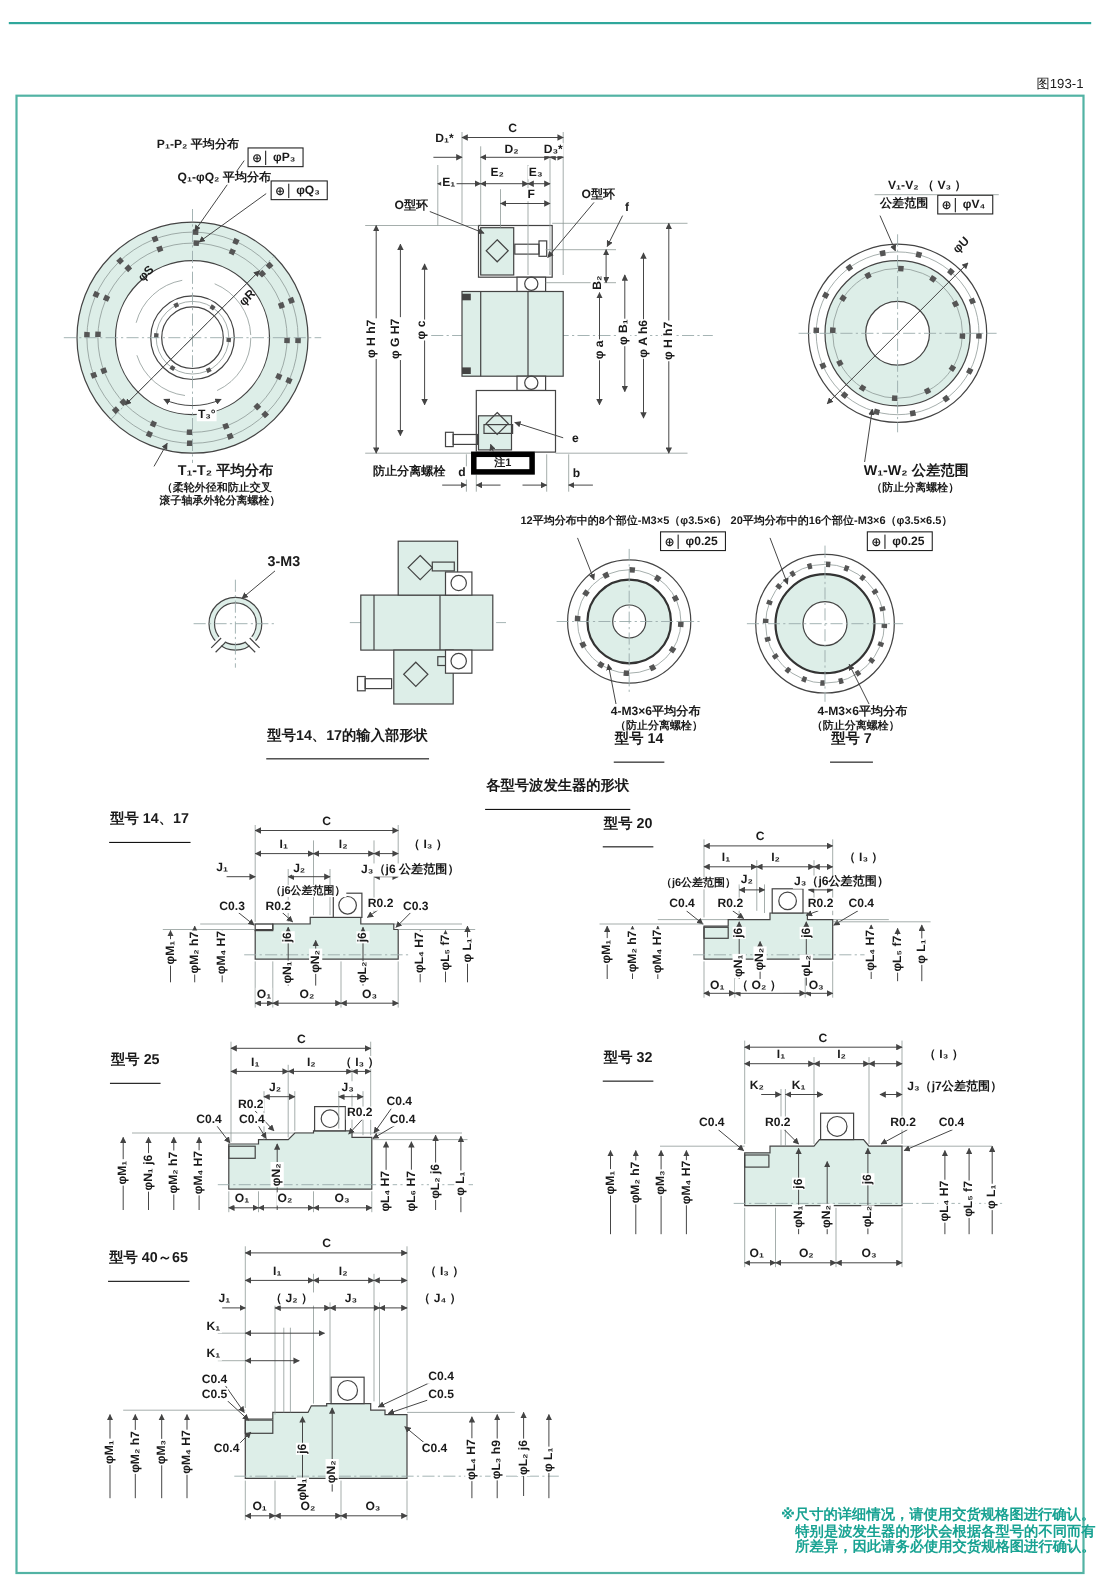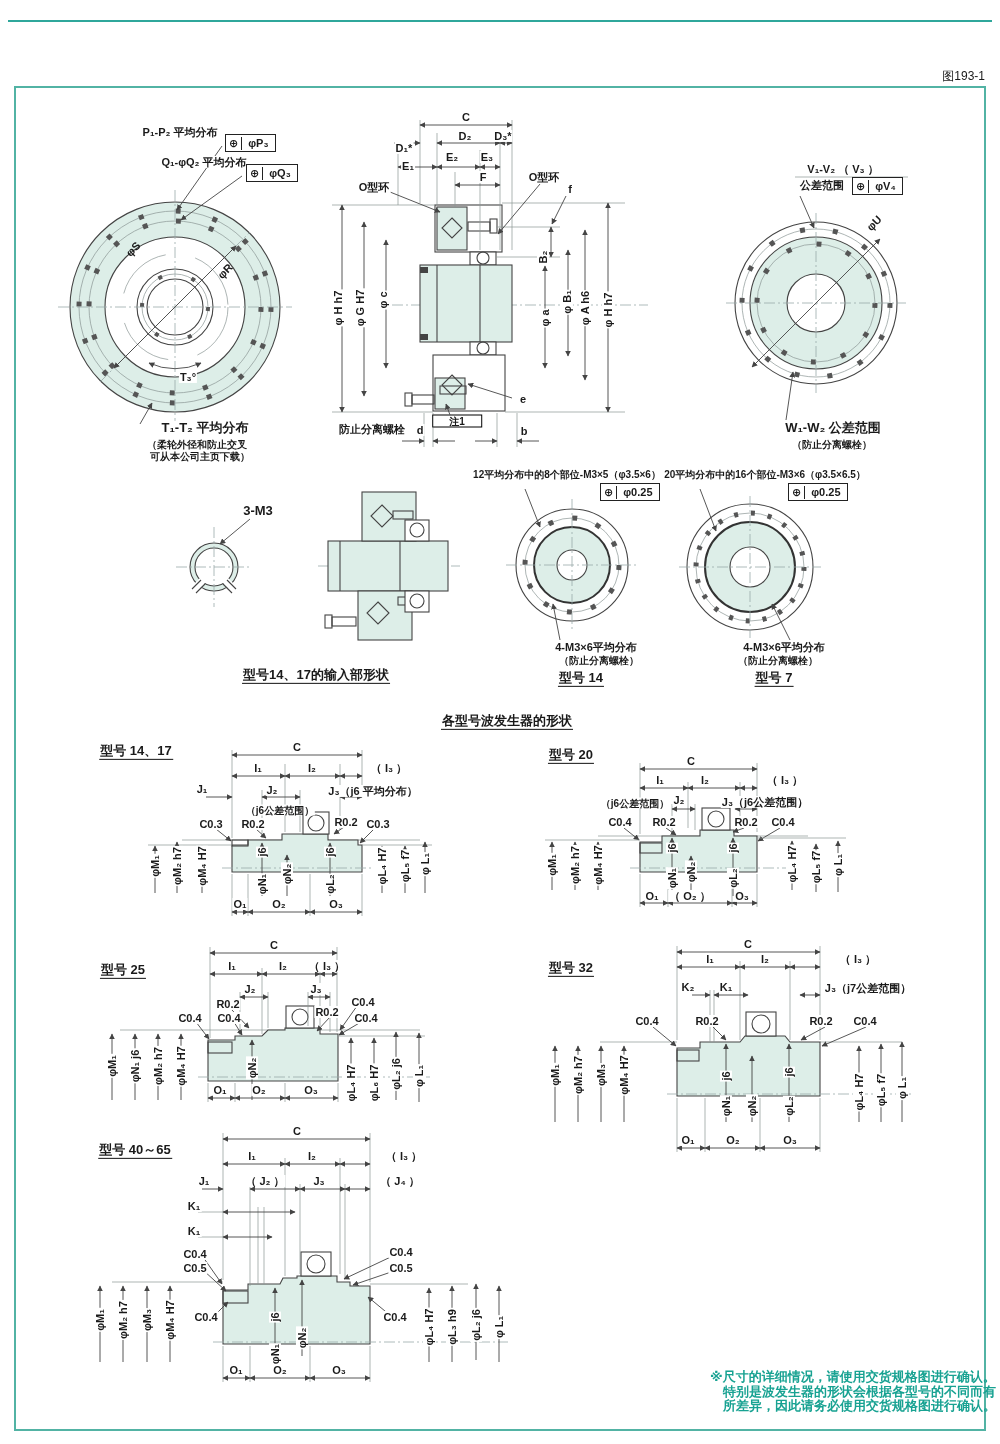--- a/index.html
+++ b/index.html
@@ -19,22 +19,22 @@
   .dm{stroke:#444;stroke-width:.9;fill:none}
   .fl{fill:#ddeee8;stroke:#444;stroke-width:1.1}
   .fl2{fill:#ddeee8;stroke:#333;stroke-width:2}
   .wf{fill:#fff;stroke:#444;stroke-width:1.1}
   .lb{position:absolute;font-size:11px;font-weight:bold;white-space:nowrap;line-height:1.1;
       transform:translate(-50%,-50%);background:#fff;padding:0 1px}
   .lb.v{transform:translate(-50%,-50%) rotate(-90deg)}
   .lb.d45{transform:translate(-50%,-50%) rotate(-45deg);background:transparent}
   .lb.sm{font-size:10px}
   .lb.t{font-size:13px}
-  .lb.cap{font-size:13px;border-bottom:1.5px solid #111;padding-bottom:1px}
-  .lb.bx{border:1px solid #000000;padding:0 16px}
+  .lb.cap{font-size:13px;border-bottom:1.5px solid #111;padding-bottom:14px}
+  .lb.bx{border:5px solid #000000;padding:0 16px}
   .fcf{position:absolute;display:flex;align-items:center;border:1.3px solid #222;background:#fff;height:16px;
        font-size:11px;font-weight:bold}
   .fcf .s{padding:0 3px;border-right:1.3px solid #222}
   .fcf .val{padding:0 6px}
   .disc{position:absolute;left:710px;top:1370px;color:#18a292;font-size:13px;font-weight:bold;line-height:14.5px}
   .disc .ind{padding-left:13px}
 </style>
 </head>
 <body>
 
@@ -445,24 +445,24 @@
   <div class="lb" style="left:204px;top:162px">Q₁-φQ₂ 平均分布</div>
   <div class="fcf" style="left:246px;top:164px">
     <span class="s">⊕</span>
     <span class="val">φQ₃</span>
     </div>
   <div class="lb d45" style="left:133px;top:249px">φS</div>
   <div class="lb d45" style="left:225px;top:271px">φR</div>
   <div class="lb" style="left:188px;top:377px">T₃°</div>
   <div class="lb t" style="left:205px;top:428px">T₁-T₂  平均分布</div>
   <div class="lb sm" style="left:197px;top:444px">（柔轮外径和防止交叉</div>
-  <div class="lb sm" style="left:200px;top:456px">可从本公司主页下载）</div>
+  <div class="lb sm" style="left:200px;top:456px">滚子轴承外轮分离螺栓）</div>
 
   <div class="lb" style="left:466px;top:117px">C</div>
-  <div class="lb" style="left:404px;top:148px">D₁*</div>
+  <div class="lb" style="left:404px;top:126px">D₁*</div>
   <div class="lb" style="left:465px;top:136px">D₂</div>
   <div class="lb" style="left:503px;top:136px">D₃*</div>
   <div class="lb" style="left:408px;top:166px">E₁</div>
   <div class="lb" style="left:452px;top:157px">E₂</div>
   <div class="lb" style="left:487px;top:157px">E₃</div>
   <div class="lb" style="left:483px;top:177px">F</div>
   <div class="lb" style="left:374px;top:187px">O型环</div>
   <div class="lb" style="left:544px;top:177px">O型环</div>
   <div class="lb" style="left:570px;top:189px">f</div>
   <div class="lb v" style="left:543px;top:257px">B₂</div>
@@ -512,21 +512,21 @@
 
   <div class="lb cap" style="left:507px;top:722px">各型号波发生器的形状</div>
 
   <div class="lb cap" style="left:136px;top:752px">型号 14、17</div>
   <div class="lb" style="left:297px;top:747px">C</div>
   <div class="lb" style="left:258px;top:768px">I₁</div>
   <div class="lb" style="left:312px;top:768px">I₂</div>
   <div class="lb" style="left:389px;top:768px">（ I₃ ）</div>
   <div class="lb" style="left:202px;top:789px">J₁</div>
   <div class="lb" style="left:272px;top:790px">J₂</div>
-  <div class="lb" style="left:373px;top:791px">J₃（j6 平均分布）</div>
+  <div class="lb" style="left:373px;top:791px">J₃（j6 公差范围）</div>
   <div class="lb sm" style="left:280px;top:810px">（j6公差范围）</div>
   <div class="lb" style="left:211px;top:824px">C0.3</div>
   <div class="lb" style="left:253px;top:824px">R0.2</div>
   <div class="lb" style="left:346px;top:822px">R0.2</div>
   <div class="lb" style="left:378px;top:824px">C0.3</div>
   <div class="lb v" style="left:155px;top:866px">φM₁</div>
   <div class="lb v" style="left:177px;top:866px">φM₂ h7</div>
   <div class="lb v" style="left:202px;top:866px">φM₄ H7</div>
   <div class="lb v" style="left:262px;top:852px">j6</div>
   <div class="lb v" style="left:262px;top:884px">φN₁</div>

